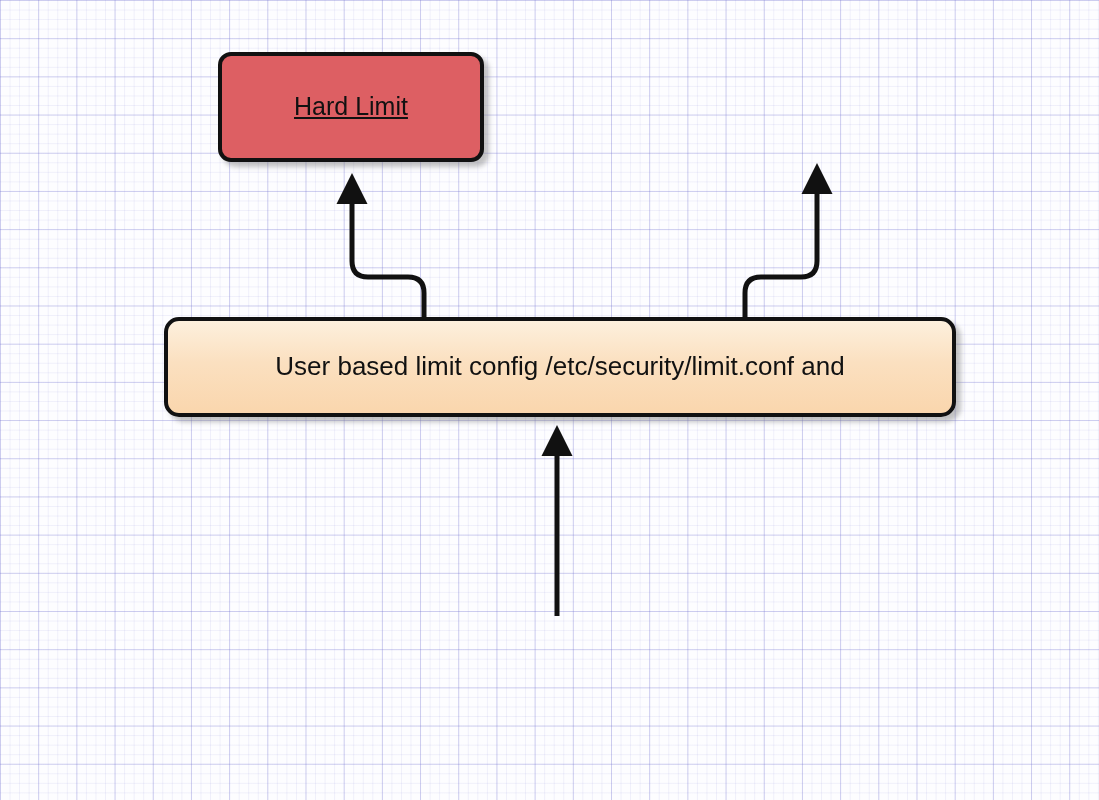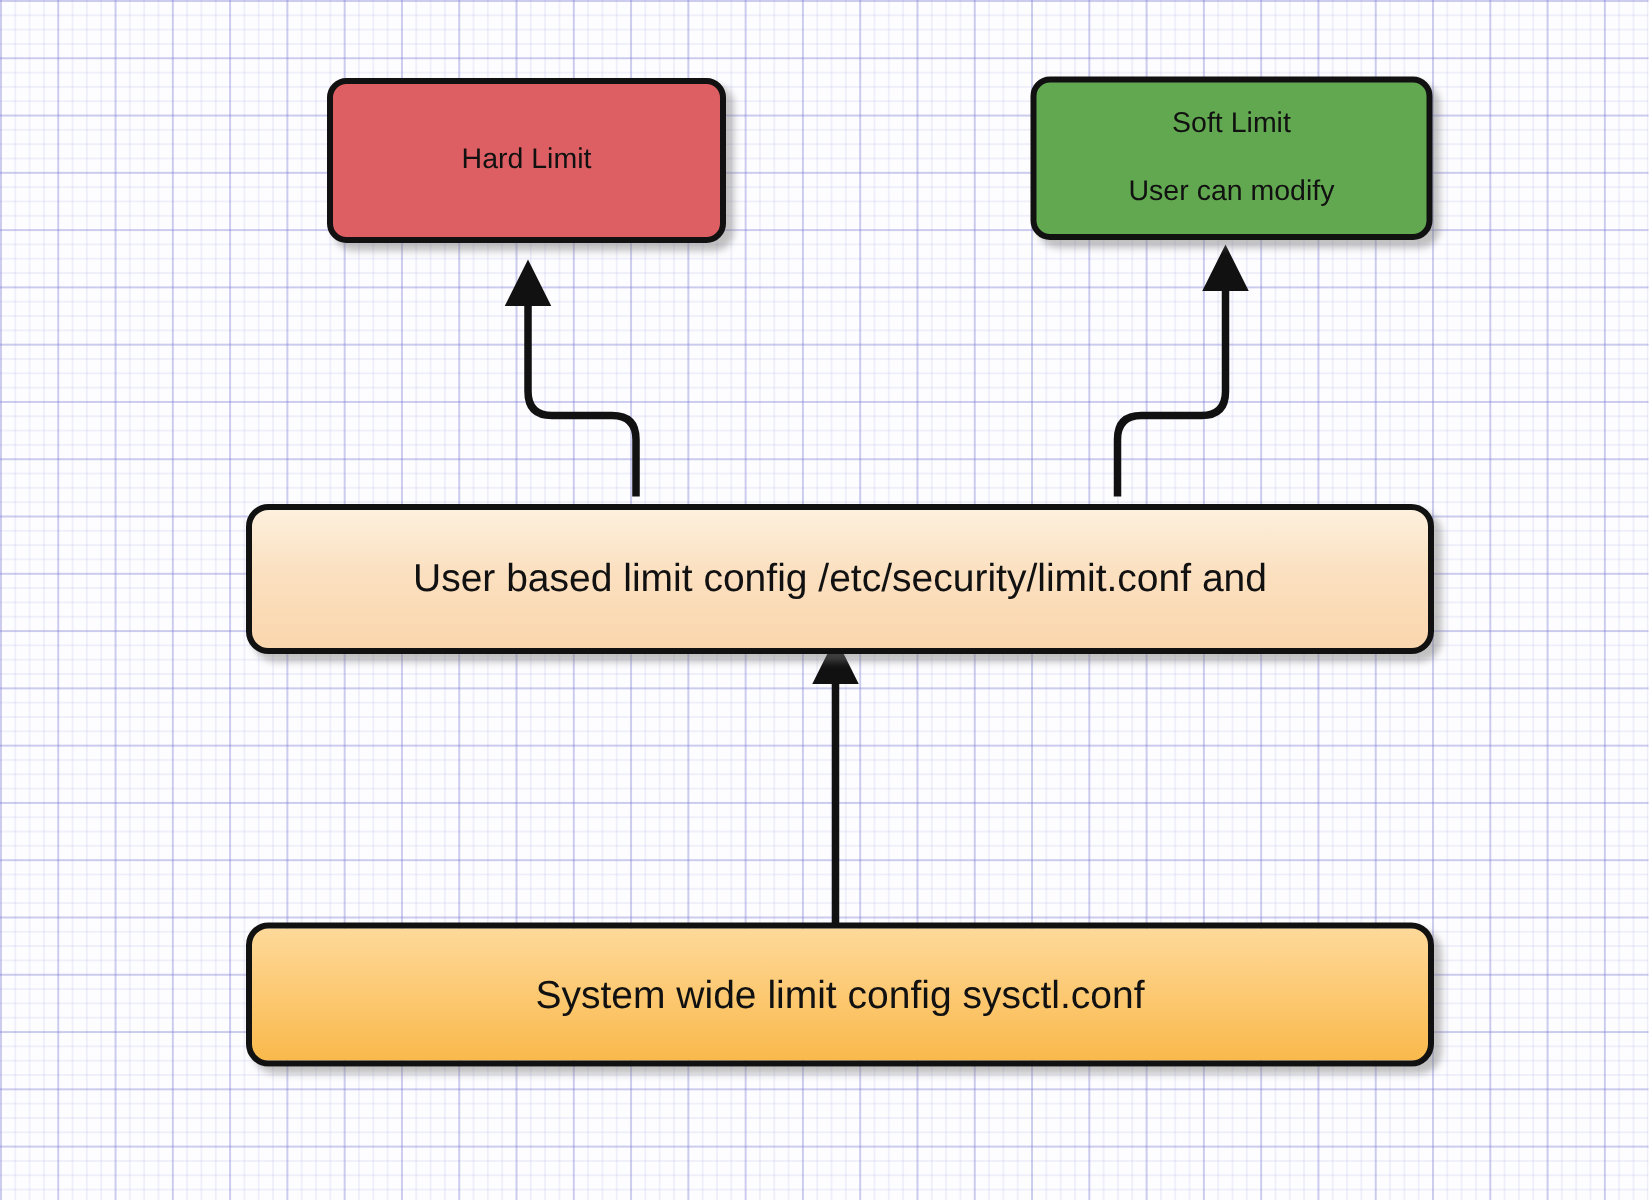--- a/index.html
+++ b/index.html
@@ -66,39 +66,40 @@
 
   
   #node-hard-limit {
     left: 218px;
     top: 52px;
     width: 266px;
     height: 110px;
     background: #dd5f63;
     border-radius: 13px;
     gap: 10px;
-    font-size: 19px;
+    font-size: 25px;
+    text-decoration: underline;
   }
 
   
   #node-soft-limit {
     left: 687px;
     top: 51px;
     width: 268px;
     height: 109px;
     background: #62a850;
     border-radius: 13px;
     gap: 22px;
     font-size: 19px;
   }
 
   
   #node-user-config {
     left: 164px;
-    top: 336px;
+    top: 317px;
     width: 792px;
     height: 100px;
     background: linear-gradient(to bottom, #fdf0dd 0%, #fbe0c0 45%, #fad6ad 100%);
     font-size: 26px;
     line-height: 1.3;
   }
   #node-user-config .line { line-height: 1.35; }
 
   
   #node-system-config {
@@ -126,26 +127,19 @@
 
     <path d="M424,331 L424,293 Q424,277 408,277 L368,277 Q352,277 352,261 L352,193" fill="none" stroke="#111111" stroke-width="5" stroke-linecap="butt" marker-end="url(#arrowhead)"></path>
 
     <path d="M745,331 L745,293 Q745,277 761,277 L801,277 Q817,277 817,261 L817,183" fill="none" stroke="#111111" stroke-width="5" stroke-linecap="butt" marker-end="url(#arrowhead)"></path>
   </svg>
 
   <div class="node" id="node-hard-limit">
     <span class="line">Hard Limit</span>
   </div>
 
-  <div class="node" id="node-soft-limit">
-    <span class="line">Soft Limit</span>
-    <span class="line">User can modify</span>
-  </div>
 
   <div class="node" id="node-user-config">
     <span class="line">User based limit config /etc/security/limit.conf and</span>
   </div>
 
-  <div class="node" id="node-system-config">
-    <span class="line">System wide limit config sysctl.conf</span>
-  </div>
 
 </div>
 
 </body></html>

